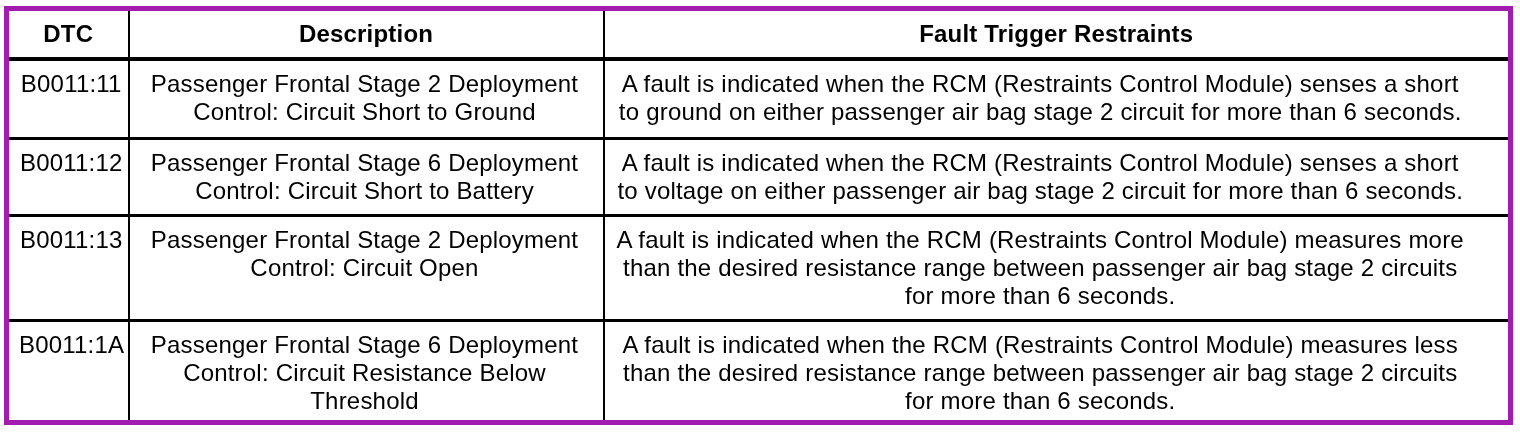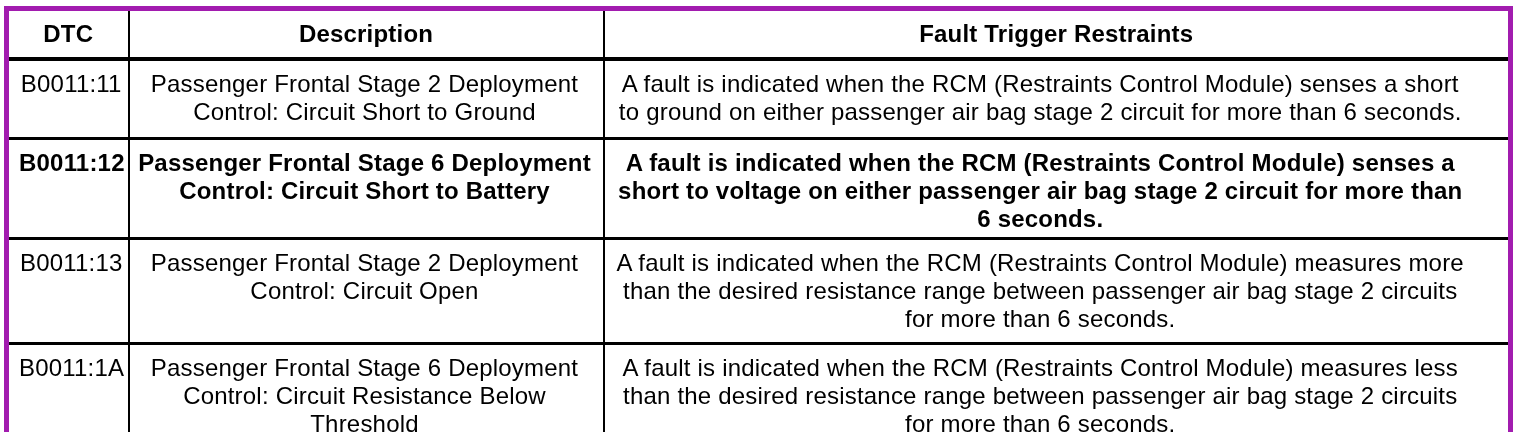--- a/index.html
+++ b/index.html
@@ -64,21 +64,21 @@
   }
   tbody td.cell-desc {
     padding-left: 8px;
     padding-right: 11px;
   }
   tbody td.cell-fault {
     padding-left: 5px;
     padding-right: 37px;
   }
   tr.r0 { height: 79px; }
-  tr.r1 { height: 77px; font-weight: bold; }
+  tr.r1 { height: 77px; }
   tr.r2 { height: 105px; }
   tr.r3 { height: 102px; }
 </style>
 </head>
 <body>
 
 <div class="page">
   <table class="dtc-table">
     <colgroup>
       <col class="c-dtc">

